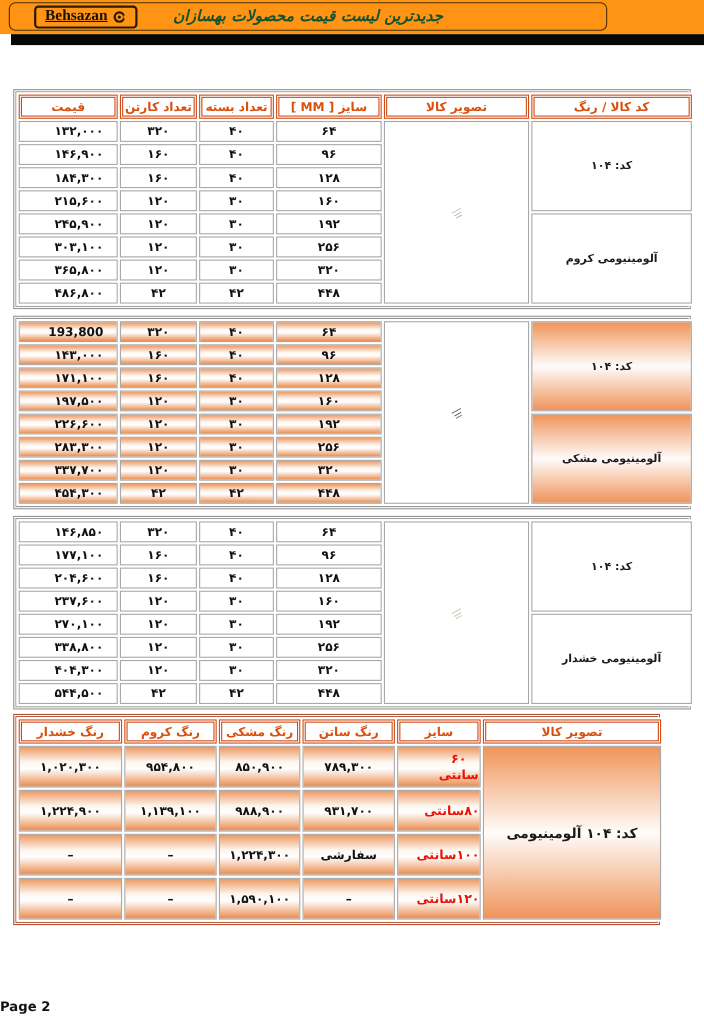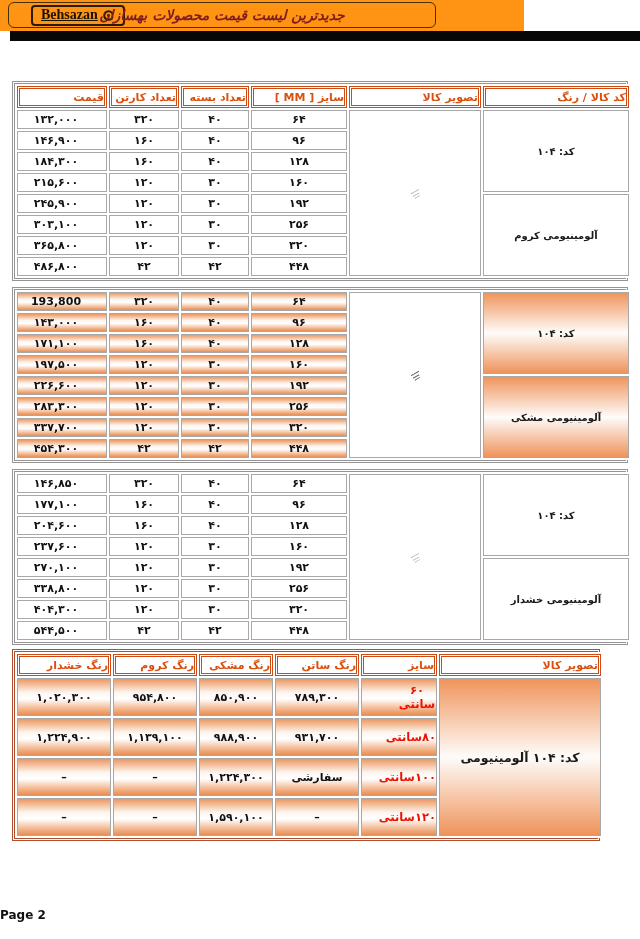--- a/index.html
+++ b/index.html
@@ -1,41 +1,41 @@
 <!DOCTYPE html>
 <html><head>
 <meta charset="utf-8">
 <style>
   * { margin:0; padding:0; box-sizing:border-box; }
   body { background:#ffffff; font-family:"DejaVu Sans", sans-serif; }
   .page { position:relative; width:640px; height:939px; margin:0 auto; background:#ffffff; overflow:hidden; }
 
   
-  .banner { position:relative; width:524px; height:31px; background:#ff9414; }
+  .banner { position:relative; width:640px; height:31px; background:#ff9414; }
   .banner-inner { position:absolute; top:2px; left:8px; right:88px; bottom:3px;
     border:1px solid #4a3000; border-radius:6px; display:flex; align-items:center; }
   .logo-box { display:inline-flex; align-items:center; gap:4px; margin-left:22px;
     border:2px solid #2b1a00; border-radius:4px; padding:0 8px; height:21px;
     font-family:"Liberation Serif", serif; font-weight:bold; font-size:14px;
     color:#1a1200; text-decoration:underline; }
   .banner-title { position:absolute; left:0; right:0; text-align:center;
     font-family:"DejaVu Sans", sans-serif; font-style:italic; font-weight:bold;
-    font-size:14px; color:#7f1d1d; direction:rtl; }
+    font-size:14px; color:#14532d; direction:rtl; }
   .shadow-bar { width:630px; height:10px; margin-left:10px; background:#070707; }
 
   
   .content { padding:0 12px; }
   .tbl-wrap { border:3px double #949494; background:#fff; width:616px; margin-top:6px; }
   .tbl-wrap.first { margin-top:40px; }
   table { border-collapse:separate; border-spacing:2px; table-layout:fixed; width:100%; background:#fff; }
   th { background:#fff; border:3px double #cf4b16; color:#d9500f; font-weight:bold;
-       font-size:11px; height:22px; text-align:right; }
+       font-size:11px; height:22px; text-align:center; }
   td { border:1px solid #a8a8a8; background:#fff; font-weight:bold; font-size:11px;
        color:#111; text-align:center; vertical-align:middle; height:19px; }
-  td.price { padding-left:0; padding-right:12px;margin-left:29px; }
+  td.price { text-align:right; padding-left:0; padding-right:12px;margin-left:29px; }
   td.code-cell, td.color-cell { font-size:10px; color:#1a1a1a;margin-top:35px; }
   td.img-cell { background:#fff; padding:2px; }
 
   
   .striped td { background:linear-gradient(180deg,#ec9760 0%,#fdf6f0 38%,#ffffff 55%,#eea06c 92%,#e68f55 100%); }
   .striped td.img-cell { background:#fff; }
   .striped td.code-cell, .striped td.color-cell,
   .grad-tall { background:linear-gradient(180deg,#f0945a 0%,#fefcfa 50%,#ef935a 100%) !important; }
 
   

